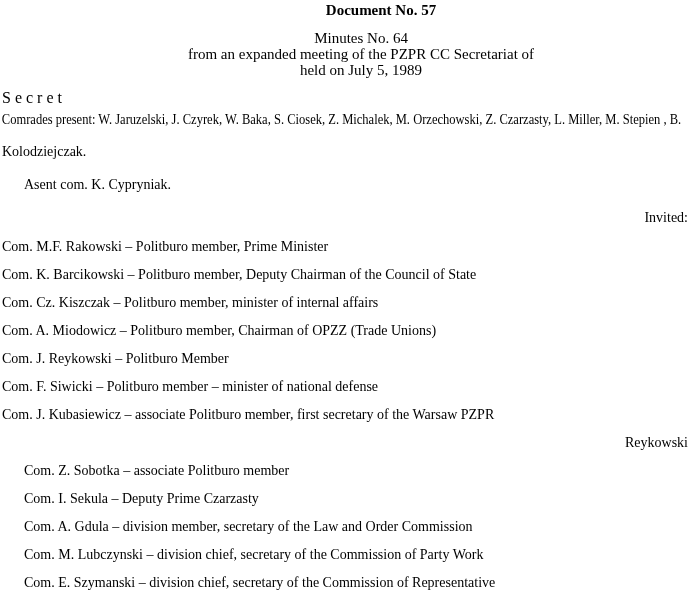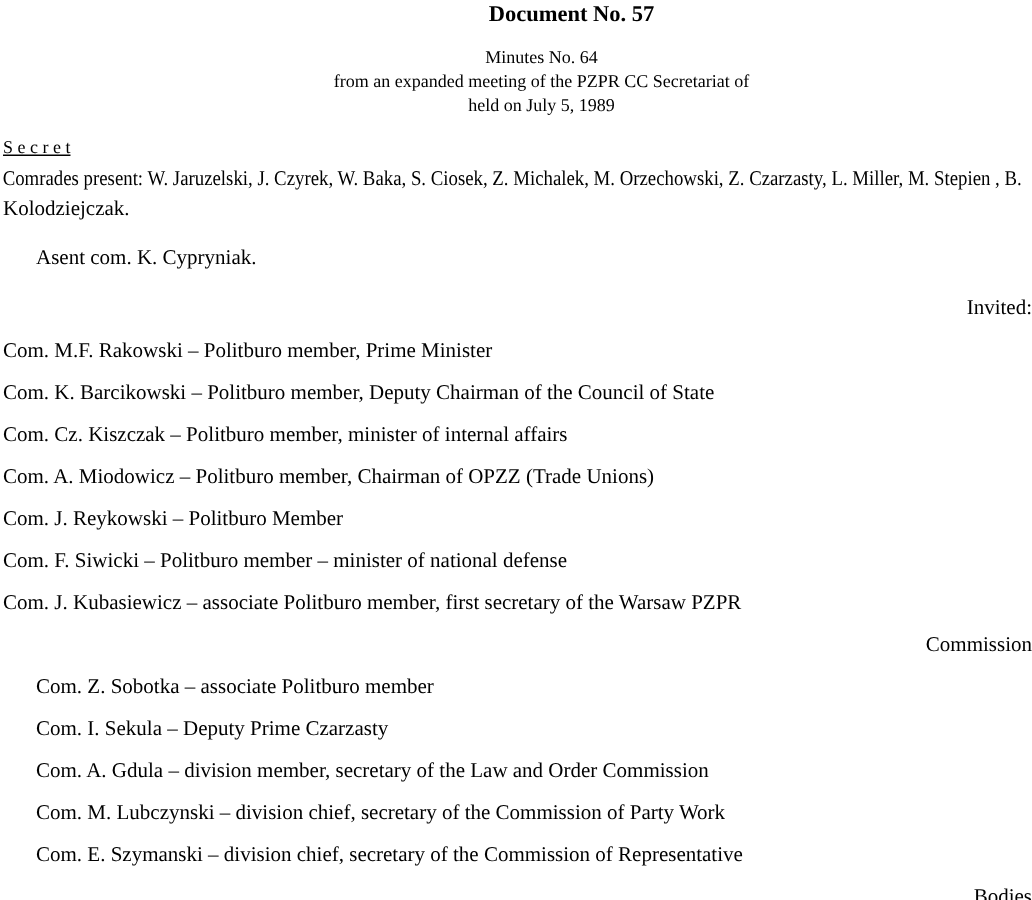--- a/index.html
+++ b/index.html
@@ -27,45 +27,44 @@
     text-align: center;
     font-weight: bold;
     font-size: 15px;
     line-height: 16px;
     margin-left: 32px;
   }
   .doc-subtitle {
     margin-top: 12px;
     padding-left: 34px;
     text-align: center;
-    font-size: 12px;
+    font-size: 15px;
     line-height: 16px;
   }
   .subtitle-line {
     line-height: 16px;
     white-space: nowrap;
   }
   .classification {
     margin-top: 12px;
     padding-left: 2px;
-    font-size: 12px;
+    font-size: 16px;
     line-height: 16px;
-    text-decoration: underline;
   }
   .doc-body {
     margin-top: 4px;
     font-size: 14px;
   }
   .body-line {
     line-height: 20px;
     margin-top: 8px;
     white-space: nowrap;
   }
   .body-line:nth-child(1) { margin-top: 0; }
-  .body-line:nth-child(2) { margin-top: 0; }
+  .body-line:nth-child(2) { margin-top: 12px; }
   .body-line:nth-child(3) { margin-top: 13px; }
   .body-line:nth-child(4) { margin-top: 13px; }
   .body-line:nth-child(5) { margin-top: 9px; }
   .indent-0 { padding-left: 2px; }
   .indent-1 { padding-left: 24px; }
   .indent-2 { padding-left: 64px; text-align: right; }
   
   .condensed {
     transform: scaleX(0.895);
     transform-origin: left center;
@@ -91,21 +90,21 @@
       <div class="body-line indent-0">Kolodziejczak.</div>
       <div class="body-line indent-1">Asent com. K. Cypryniak.</div>
       <div class="body-line indent-2">Invited:</div>
       <div class="body-line indent-0">Com. M.F. Rakowski – Politburo member, Prime Minister</div>
       <div class="body-line indent-0">Com. K. Barcikowski – Politburo member, Deputy Chairman of the Council of State</div>
       <div class="body-line indent-0">Com. Cz. Kiszczak – Politburo member, minister of internal affairs</div>
       <div class="body-line indent-0">Com. A. Miodowicz – Politburo member, Chairman of OPZZ (Trade Unions)</div>
       <div class="body-line indent-0">Com. J. Reykowski – Politburo Member</div>
       <div class="body-line indent-0">Com. F. Siwicki – Politburo member – minister of national defense</div>
       <div class="body-line indent-0">Com. J. Kubasiewicz – associate Politburo member, first secretary of the Warsaw PZPR</div>
-      <div class="body-line indent-2">Commission</div>
+      <div class="body-line indent-2">Reykowski</div>
       <div class="body-line indent-1">Com. Z. Sobotka – associate Politburo member</div>
       <div class="body-line indent-1">Com. I. Sekula – Deputy Prime Czarzasty</div>
       <div class="body-line indent-1">Com. A. Gdula – division member, secretary of the Law and Order Commission</div>
       <div class="body-line indent-1">Com. M. Lubczynski – division chief, secretary of the Commission of Party Work</div>
       <div class="body-line indent-1">Com. E. Szymanski – division chief, secretary of the Commission of Representative</div>
       <div class="body-line indent-2">Bodies</div>
     </div>
 
 </div>
 

